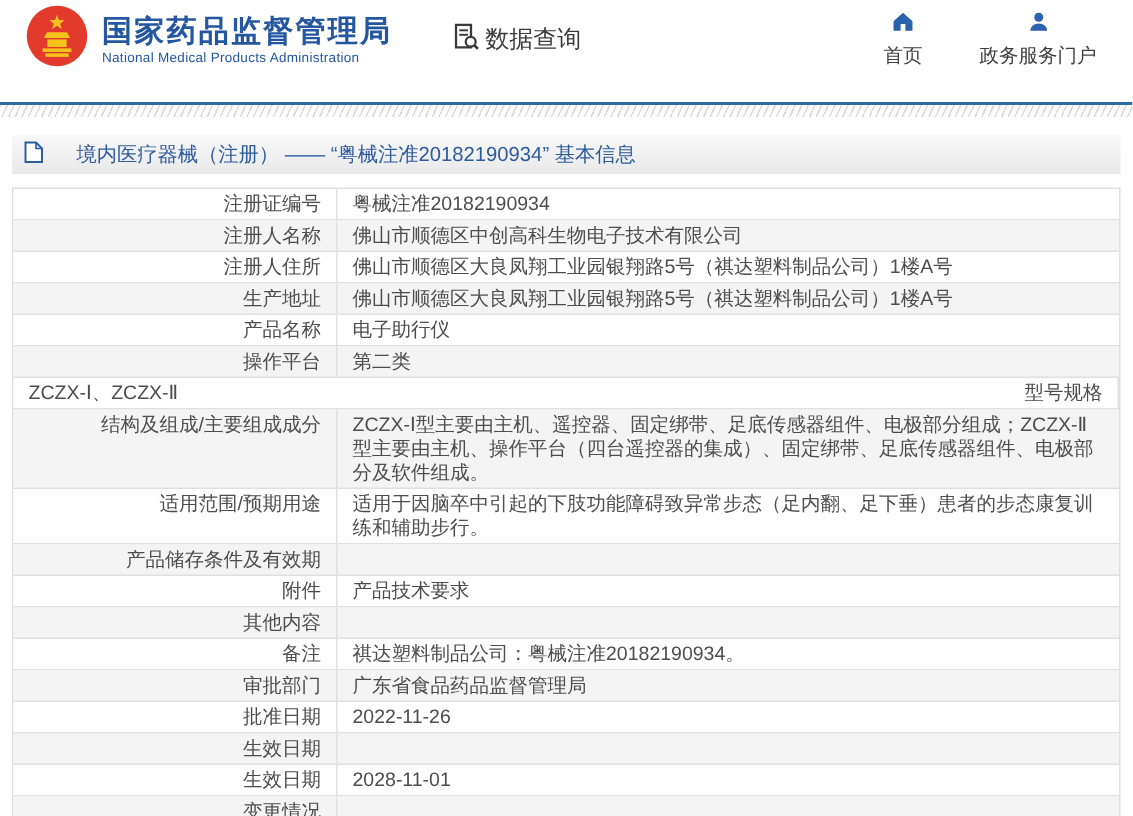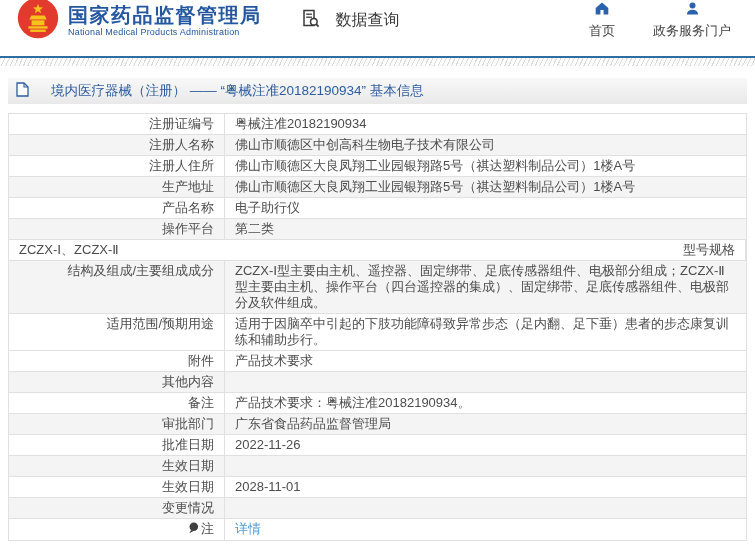--- a/index.html
+++ b/index.html
@@ -13,31 +13,31 @@
   }
   *{box-sizing:border-box;margin:0;padding:0;}
   html,body{background:#fff;}
   body{
     width:755px;height:544px;overflow:hidden;
     font-family:"Liberation Sans","DejaVu Sans",sans-serif;
     color:var(--text);
   }
   
   .site-header{
-    height:56px;display:flex;align-items:center;
+    height:68px;display:flex;align-items:center;
     padding:0 14px 16px 16px;background:#fff;
   }
   .logo-group{display:flex;align-items:center;gap:8px;}
   .agency-cn{
     font-size:20px;font-weight:bold;color:var(--brand-blue);
     letter-spacing:1.5px;line-height:22px;
   }
   .agency-en{font-size:9px;color:var(--brand-blue);margin-top:1px;letter-spacing:.2px;}
   .data-query{
-    display:flex;align-items:center;gap:16px;margin-left:38px;
+    display:flex;align-items:center;gap:4px;margin-left:38px;
     font-size:16px;color:#3a3a3a;cursor:pointer;
   }
   .header-spacer{flex:1;}
   .top-nav{display:flex;gap:38px;margin-right:10px;}
   .nav-item{
     display:flex;flex-direction:column;align-items:center;gap:3px;
     font-size:13px;color:#3f3f3f;cursor:pointer;
   }
   
   .blue-line{height:2px;background:var(--separator-blue);}
@@ -180,34 +180,38 @@
   <div class="row alt">
     <div class="cell label"><span class="lbl-text">结构及组成/主要组成成分</span></div>
     <div class="cell value"><span class="val-text">ZCZX-Ⅰ型主要由主机、遥控器、固定绑带、足底传感器组件、电极部分组成；ZCZX-Ⅱ型主要由主机、操作平台（四台遥控器的集成）、固定绑带、足底传感器组件、电极部分及软件组成。</span></div>
   </div>
 
   <div class="row">
     <div class="cell label"><span class="lbl-text">适用范围/预期用途</span></div>
     <div class="cell value"><span class="val-text">适用于因脑卒中引起的下肢功能障碍致异常步态（足内翻、足下垂）患者的步态康复训练和辅助步行。</span></div>
   </div>
 
+  <div class="row alt">
+    <div class="cell label"><span class="lbl-text">产品储存条件及有效期</span></div>
+    <div class="cell value"><span class="val-text"></span></div>
+  </div>
 
   <div class="row">
     <div class="cell label"><span class="lbl-text">附件</span></div>
     <div class="cell value"><span class="val-text">产品技术要求</span></div>
   </div>
 
   <div class="row alt">
     <div class="cell label"><span class="lbl-text">其他内容</span></div>
     <div class="cell value"><span class="val-text"></span></div>
   </div>
 
   <div class="row">
     <div class="cell label"><span class="lbl-text">备注</span></div>
-    <div class="cell value"><span class="val-text">产品技术要求：粤械注准20182190934。</span></div>
+    <div class="cell value"><span class="val-text">祺达塑料制品公司：粤械注准20182190934。</span></div>
   </div>
 
   <div class="row alt">
     <div class="cell label"><span class="lbl-text">审批部门</span></div>
     <div class="cell value"><span class="val-text">广东省食品药品监督管理局</span></div>
   </div>
 
   <div class="row">
     <div class="cell label"><span class="lbl-text">批准日期</span></div>
     <div class="cell value"><span class="val-text">2022-11-26</span></div>

